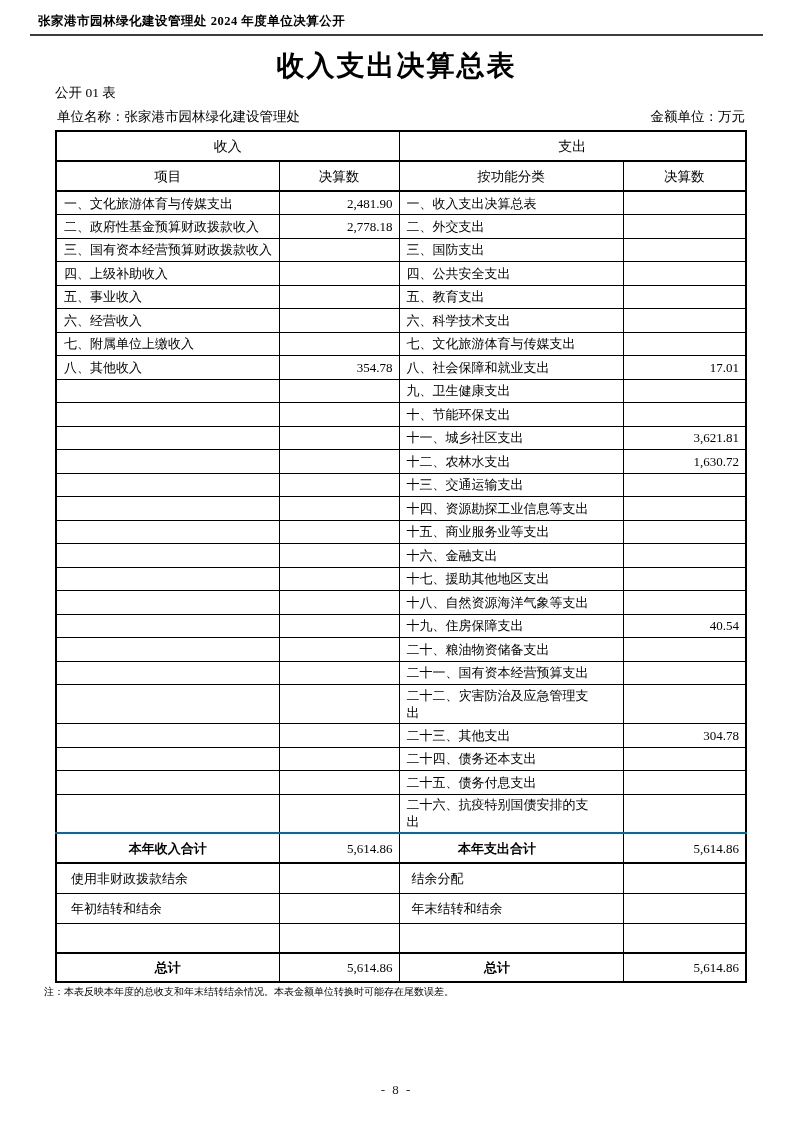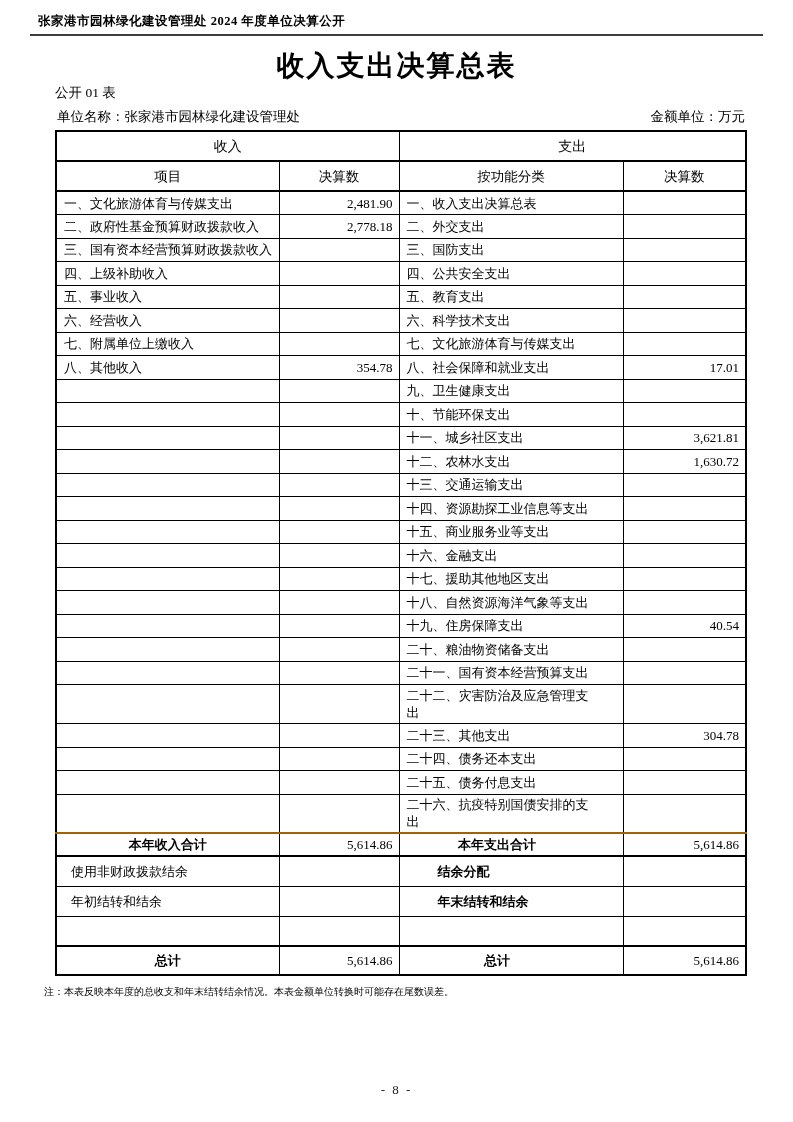--- a/index.html
+++ b/index.html
@@ -40,25 +40,25 @@
   }
   tr.group-header th { height:30px; font-weight:normal; font-size:14px; text-align:center; border-bottom:2px solid #000; }
   tr.col-header th   { height:30px; font-weight:normal; font-size:13.5px; text-align:center; border-bottom:2px solid #000; }
   td.lbl { text-align:left; padding-left:7px; }
   td.left-lbl  { white-space:nowrap; }
   td.right-lbl { white-space:nowrap; padding-right:28px; }
   td.val { text-align:right; padding-right:6px; }
   tr.normal td { height:23.5px; }
   tr.tall td   { height:39px; }
   tr.tall td.right-lbl { white-space:normal;margin-top:40px; }
-  tr.total td  { height:23px; border-top:2px solid #a16207; border-bottom:2px solid #000; }
+  tr.total td  { height:30px; border-top:2px solid #0369a1; border-bottom:2px solid #000; }
   tr.total td.lbl, tr.grand td.lbl { text-align:center; padding-left:0; font-weight:bold; }
   tr.sub td    { height:30px; }
   tr.sub td.left-lbl  { padding-left:14px; }
-  tr.sub td.right-lbl { padding-left:38px;font-weight:bold; }
+  tr.sub td.right-lbl { padding-left:12px; }
   tr.grand td  { height:29px; border-top:2px solid #000; }
   .note {
     position:absolute; top:985px; left:44px; width:730px; font-size:10px;
   }
   .page-num {
     position:absolute; top:1082px; left:0; width:100%;
     text-align:center; font-size:13px; color:#222; letter-spacing:2px;
   }
 </style>
 </head>

